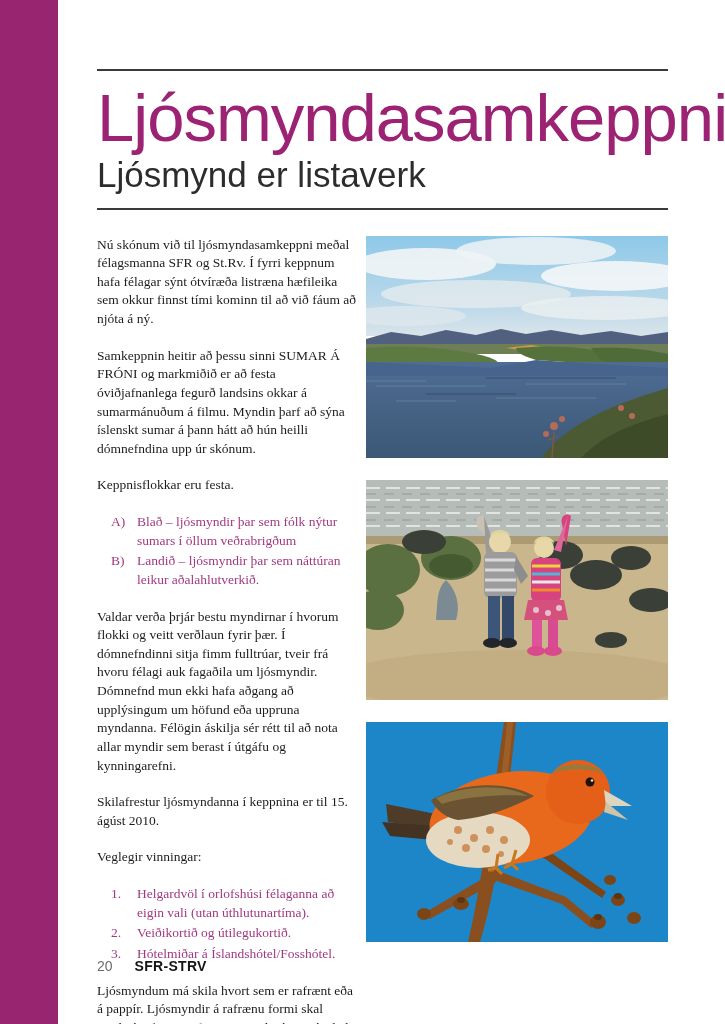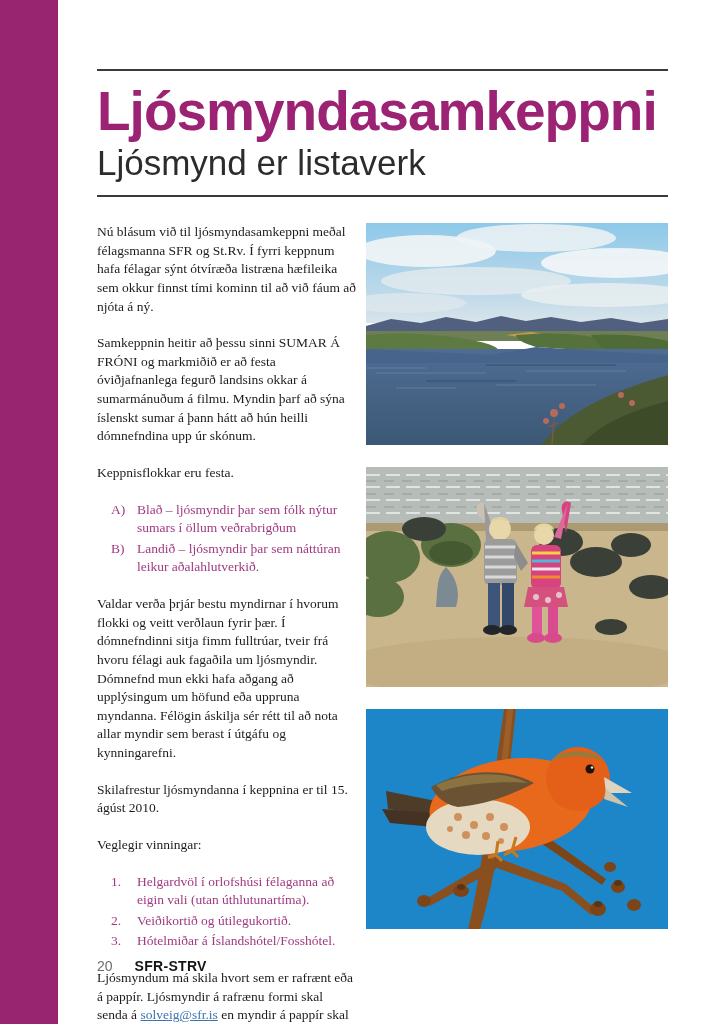--- a/index.html
+++ b/index.html
@@ -26,22 +26,22 @@
   }
   .rule {
     border: none;
     border-top: 2px solid #3a3a3a;
     height: 0;
   }
   .rule-top { margin-top: 69px; }
   .rule-bottom { margin-top: 10px; }
   .headline {
     font-family: "Liberation Sans", sans-serif;
-    font-weight: 700;
-    font-size: 55px;
+    font-weight: 400;
+    font-size: 67px;
     line-height: 1.05;
     letter-spacing: -1px;
     color: #9c2373;
     margin-top: 12px;
   }
   .subhead {
     font-family: "Liberation Sans", sans-serif;
     font-weight: 400;
     font-size: 35px;
     line-height: 1.15;
@@ -111,21 +111,21 @@
     <hr class="rule rule-top">
 
     <h1 class="headline">Ljósmyndasamkeppni</h1>
     <h2 class="subhead">Ljósmynd er listaverk</h2>
 
     <hr class="rule rule-bottom">
 
     <div class="columns">
 
       <div class="text-col">
-        <p>Nú blásum við til ljósmyndasamkeppni meðal félagsmanna SFR og St.Rv.  Í fyrri keppnum hafa félagar sýnt ótvíræða listræna hæfileika sem okkur finnst tími kominn til að við fáum að njóta á ný.</p>
+        <p>Nú skónum við til ljósmyndasamkeppni meðal félagsmanna SFR og St.Rv.  Í fyrri keppnum hafa félagar sýnt ótvíræða listræna hæfileika sem okkur finnst tími kominn til að við fáum að njóta á ný.</p>
         <p>Samkeppnin heitir að þessu sinni SUMAR Á FRÓNI og markmiðið er að festa óviðjafnanlega fegurð landsins okkar á sumarmánuðum á filmu. Myndin þarf að sýna íslenskt sumar á þann hátt að hún heilli dómnefndina upp úr skónum.</p>
 
         <div class="intro-line">Keppnisflokkar eru festa.</div>
 
         <div class="cat-list">
           <div class="cat-item">
             <span class="marker">A)</span>
             <span class="item-text">Blað – ljósmyndir þar sem fólk nýtur sumars í öllum veðrabrigðum</span>
           </div>
           <div class="cat-item">

